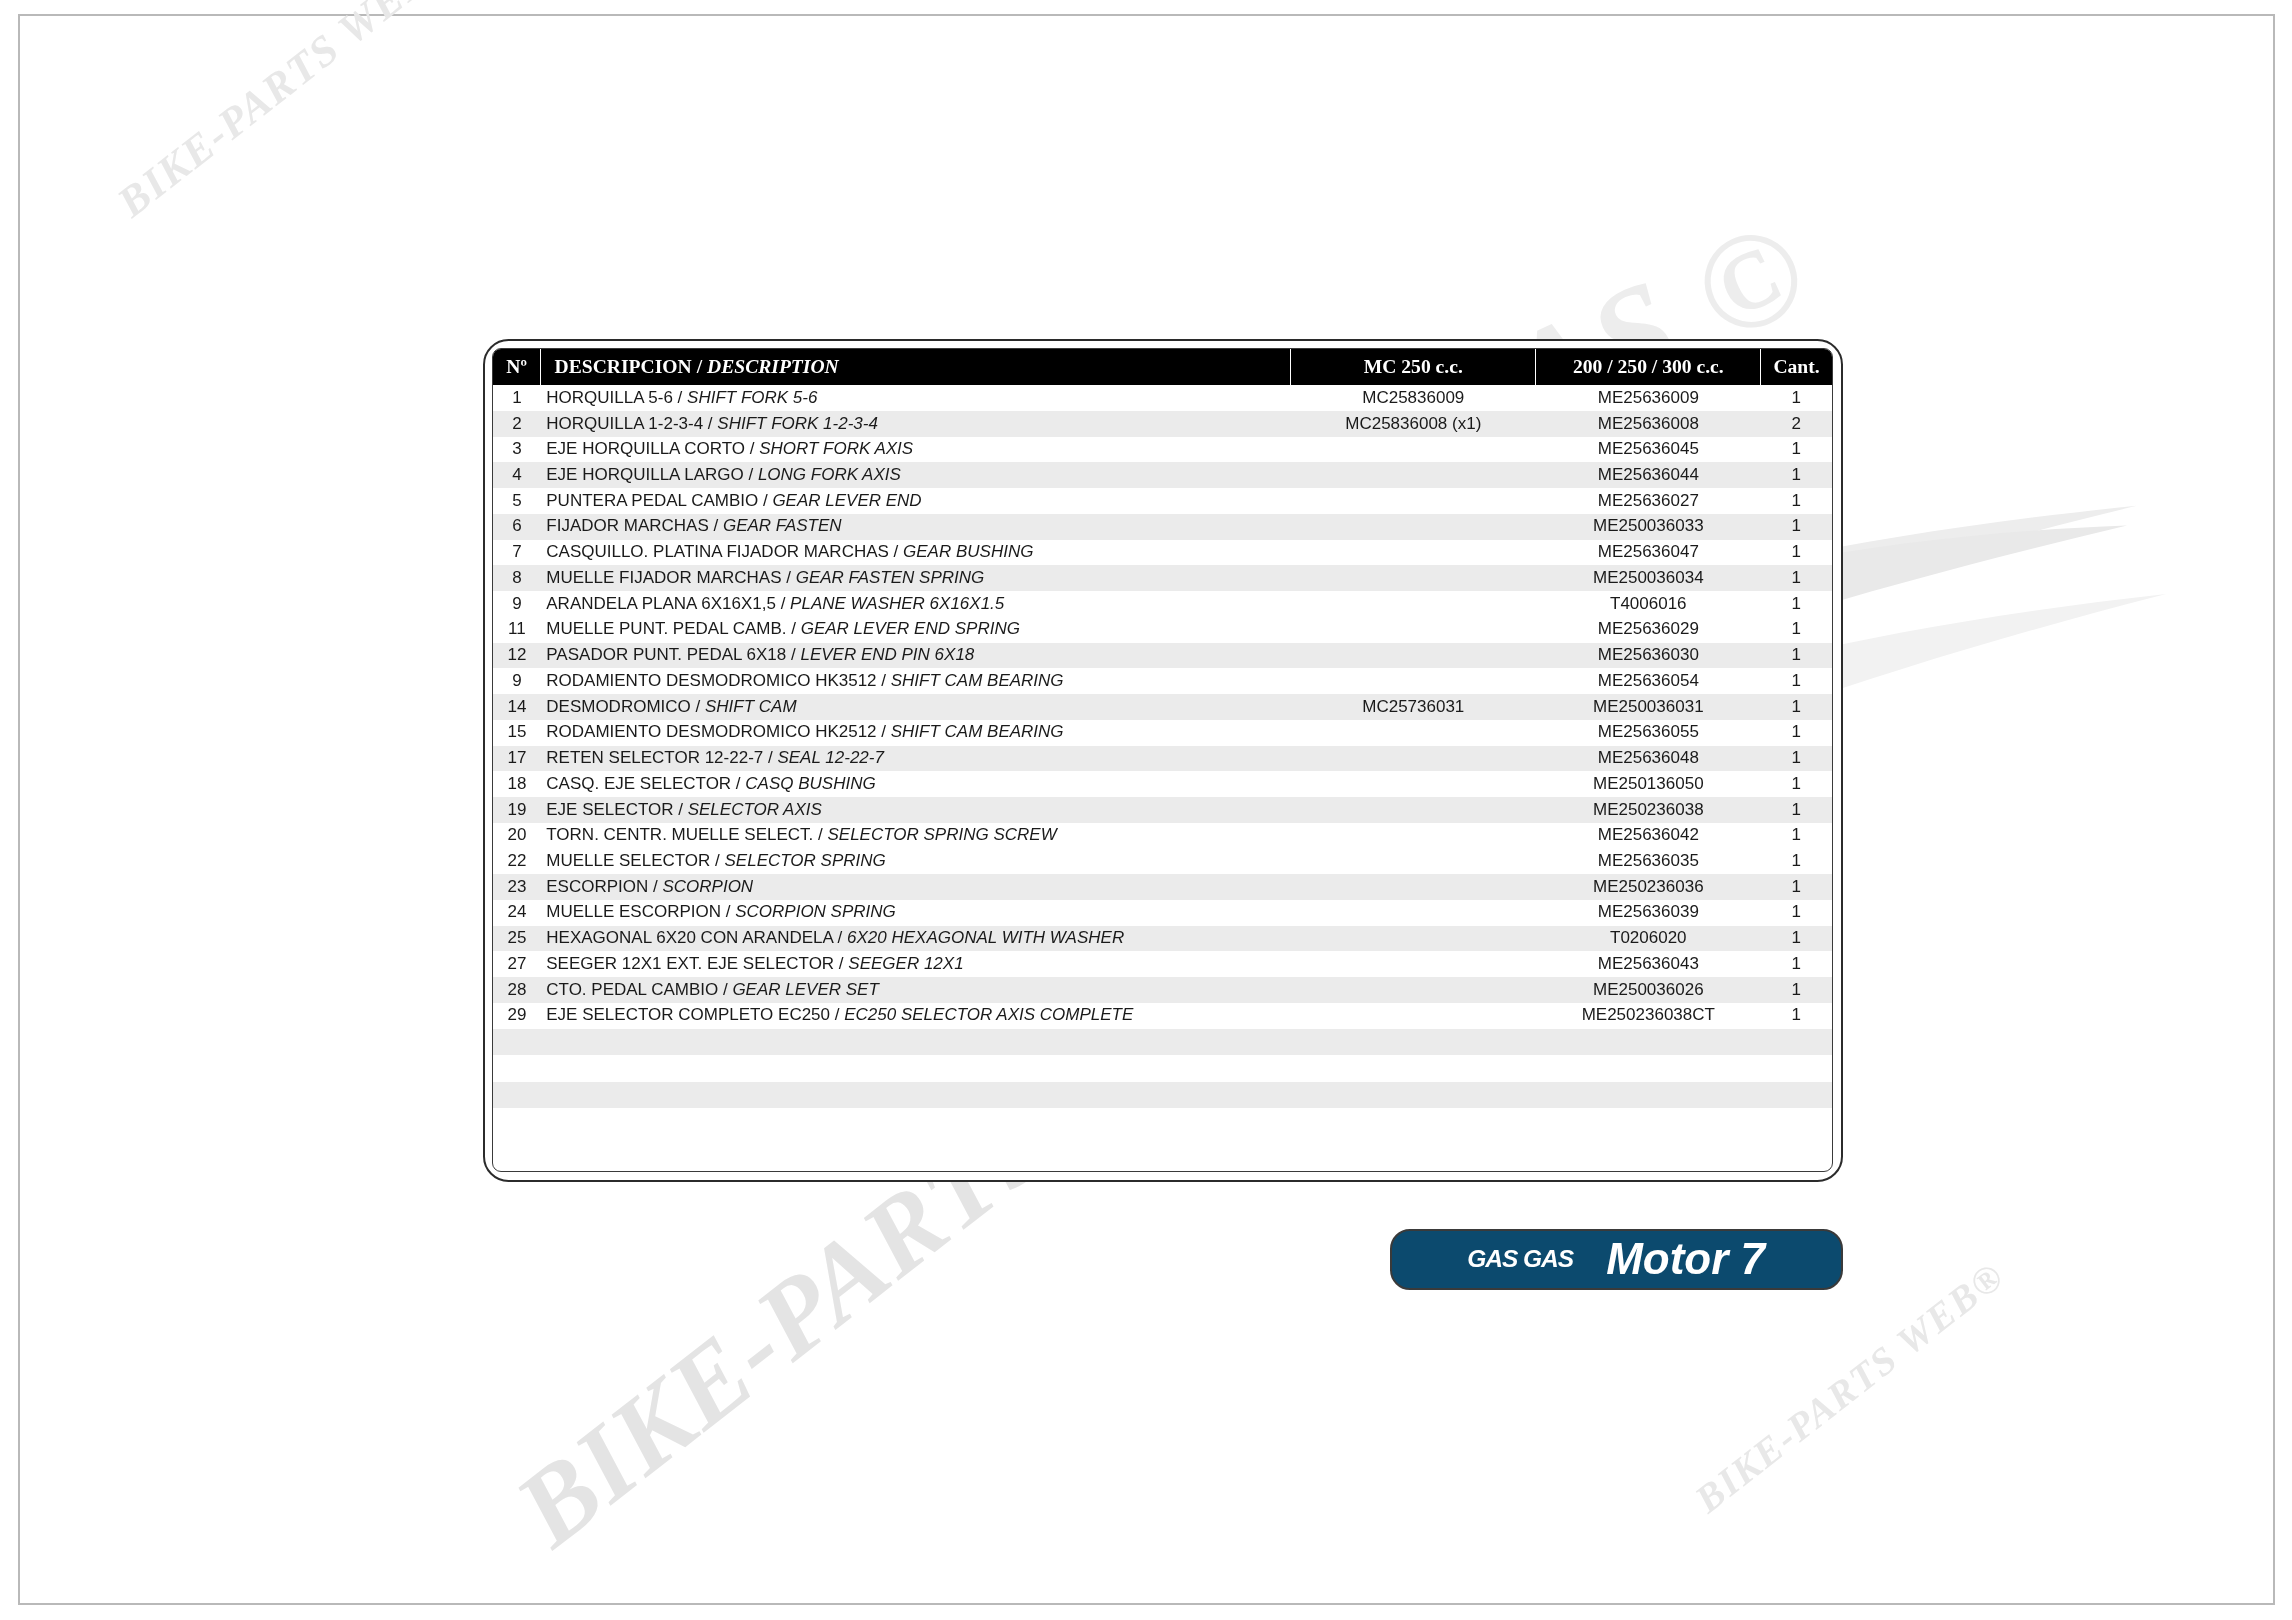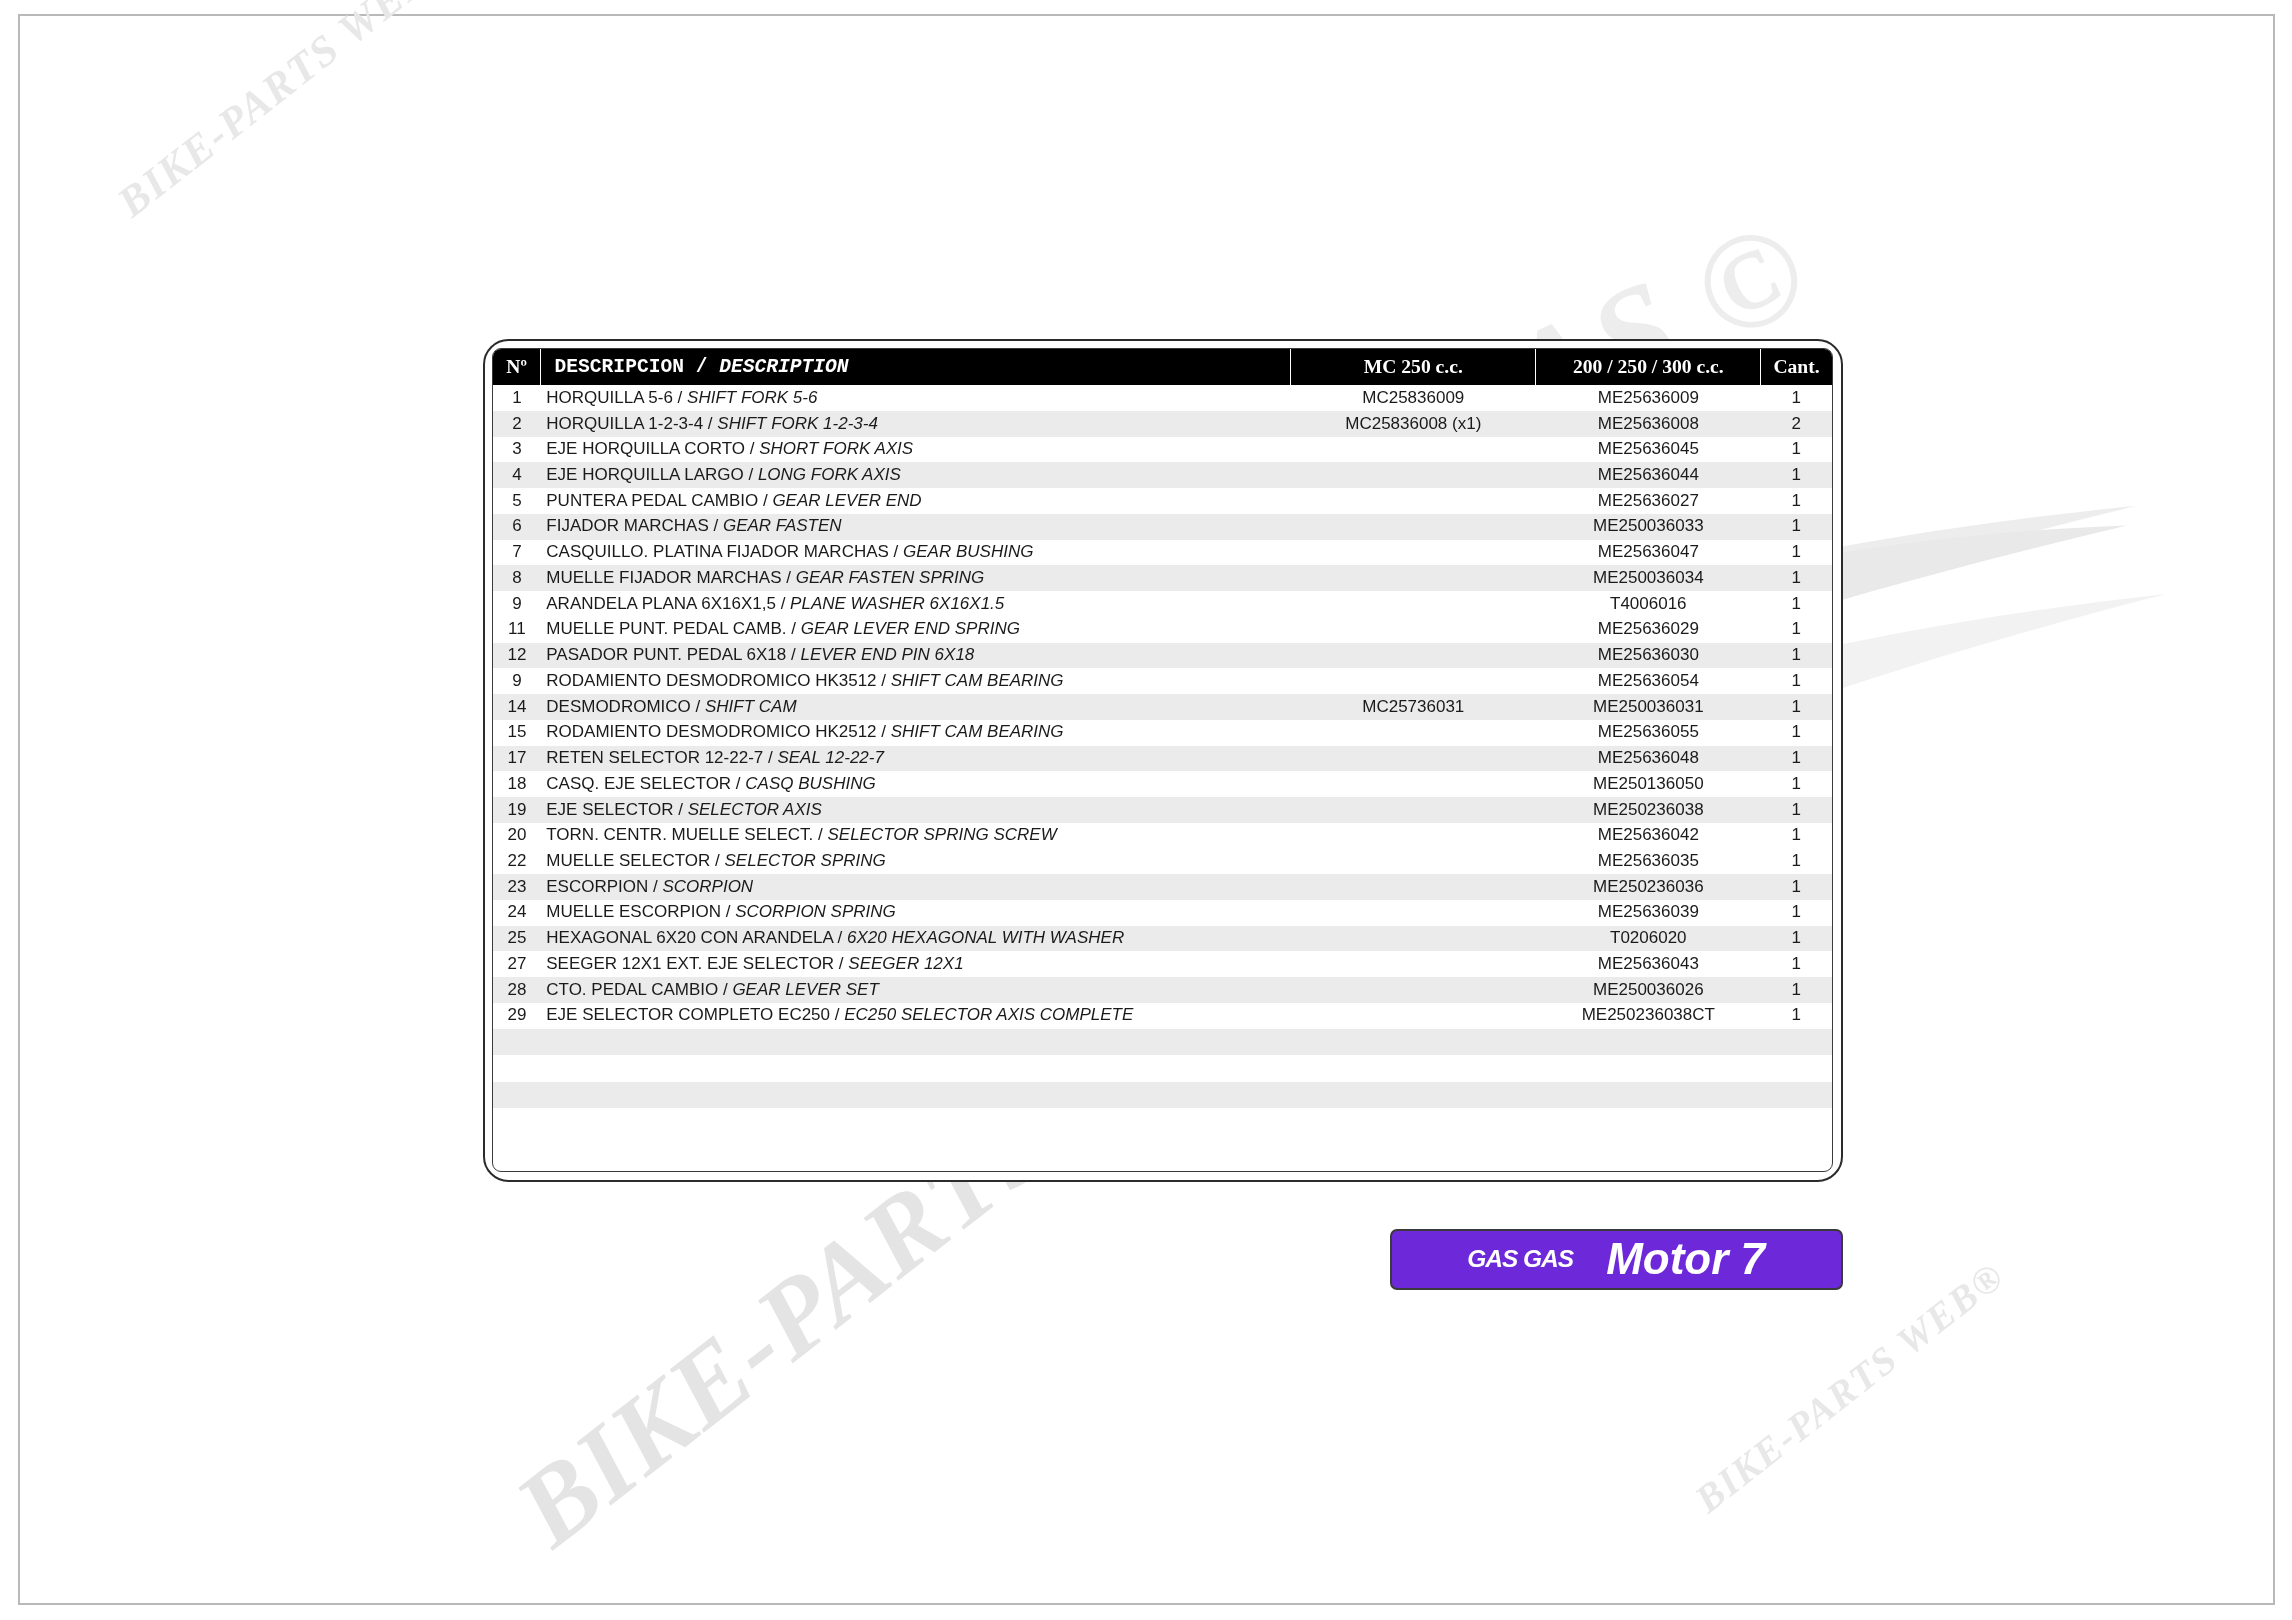--- a/index.html
+++ b/index.html
@@ -118,21 +118,20 @@
     font-weight: bold;
     font-size: 19.6px;
     padding: 6.9px 5.9px;
     text-align: center;
     border-right: 1px solid #ffffff;
     white-space: nowrap;
   }
   table.parts th.desc-h {
     text-align: left;
     padding-left: 13.7px;
-    font-family: Liberation Mono, monospace;
   }
   table.parts th .ital {
     font-style: italic;
   }
   table.parts td {
     padding: 2.5px 5.9px;
     font-family: "Liberation Sans", sans-serif;
     color: #1a1a1a;
     line-height: 1.22;
     font-size: 17px;
@@ -151,23 +150,23 @@
 
   tr.filler td { height: 21.6px; }
 
   
   .logo-plate {
     position: absolute;
     left: 1370px;
     top: 1213px;
     width: 453px;
     height: 61px;
-    background: #6d28d9;
+    background: #0c4a6e;
     border: 2px solid #3a3a3a;
-    border-radius: 7px;
+    border-radius: 20px;
     box-sizing: border-box;
     display: flex;
     align-items: center;
     justify-content: center;
     gap: 33px;
     text-align: right;
   }
   .logo-gasgas {
     color: #ffffff;
     font-family: "Liberation Sans", sans-serif;

